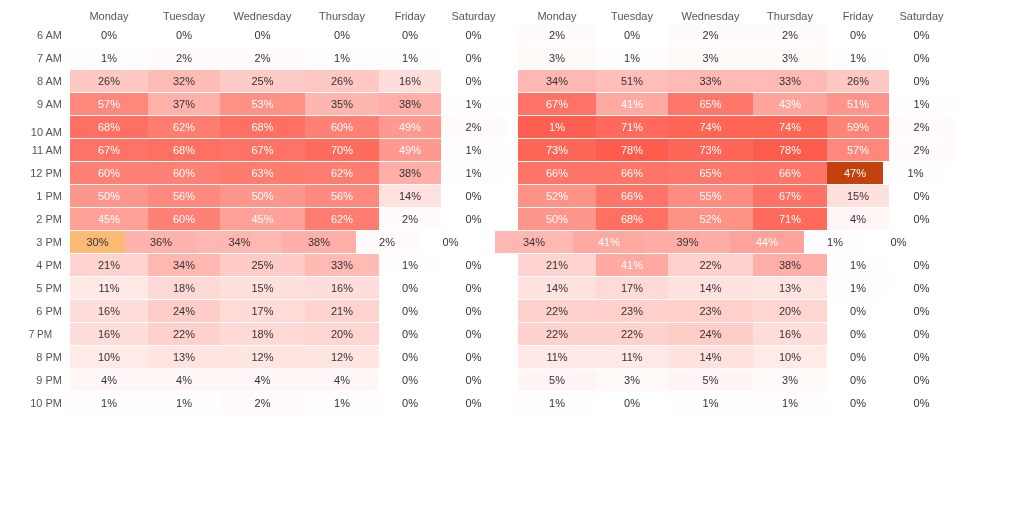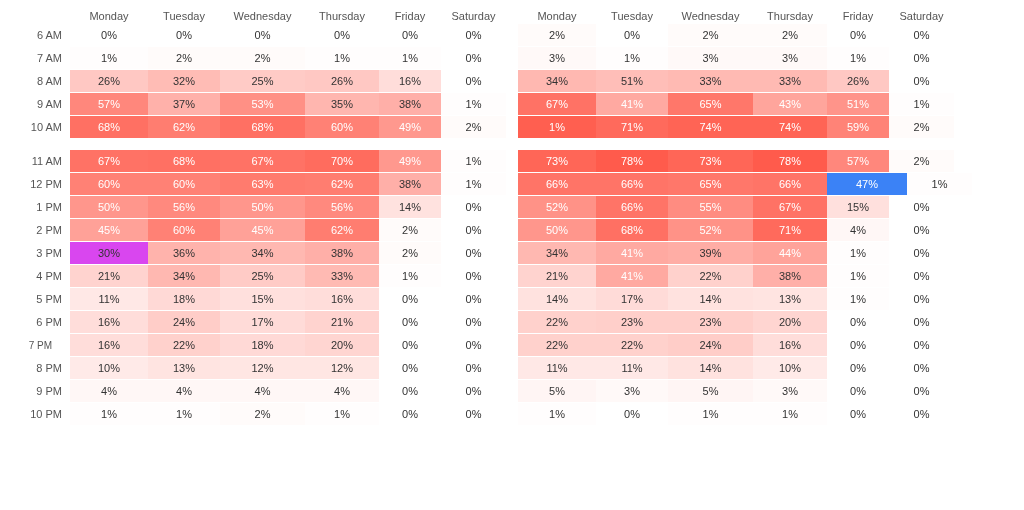--- a/index.html
+++ b/index.html
@@ -103,21 +103,21 @@
         <div style="width: 62px; text-align: center; font-size: 11px; background-color: rgb(255, 175, 168); color: rgb(51, 51, 51); padding: 3px 2px; line-height: 16px; flex-shrink: 0;">38%</div>
         <div style="width: 65px; text-align: center; font-size: 11px; background-color: rgb(255, 253, 253); color: rgb(51, 51, 51); padding: 3px 2px; line-height: 16px; flex-shrink: 0;">1%</div>
         <div style="width: 12px; flex-shrink: 0;"></div>
         <div style="width: 78px; text-align: center; font-size: 11px; background-color: rgb(255, 114, 101); color: rgb(255, 255, 255); padding: 3px 2px; line-height: 16px; flex-shrink: 0;">67%</div>
         <div style="width: 72px; text-align: center; font-size: 11px; background-color: rgb(255, 169, 161); color: rgb(255, 255, 255); padding: 3px 2px; line-height: 16px; flex-shrink: 0;">41%</div>
         <div style="width: 85px; text-align: center; font-size: 11px; background-color: rgb(255, 119, 106); color: rgb(255, 255, 255); padding: 3px 2px; line-height: 16px; flex-shrink: 0;">65%</div>
         <div style="width: 74px; text-align: center; font-size: 11px; background-color: rgb(255, 165, 156); color: rgb(255, 255, 255); padding: 3px 2px; line-height: 16px; flex-shrink: 0;">43%</div>
         <div style="width: 62px; text-align: center; font-size: 11px; background-color: rgb(255, 148, 138); color: rgb(255, 255, 255); padding: 3px 2px; line-height: 16px; flex-shrink: 0;">51%</div>
         <div style="width: 65px; text-align: center; font-size: 11px; background-color: rgb(255, 253, 253); color: rgb(51, 51, 51); padding: 3px 2px; line-height: 16px; flex-shrink: 0;">1%</div>
       </div>
-      <div style="display: flex; align-items: center; margin-bottom: 12px;">
+      <div style="display: flex; align-items: flex-end; margin-bottom: 1px;">
         <div style="width: 55px; text-align: right; padding-right: 8px; font-size: 11px; color: rgb(85, 85, 85); display: flex; align-items: center; justify-content: flex-end; flex-shrink: 0;">10 AM</div>
         <div style="width: 78px; text-align: center; font-size: 11px; background-color: rgb(255, 112, 99); color: rgb(255, 255, 255); padding: 3px 2px; line-height: 16px; flex-shrink: 0;">68%</div>
         <div style="width: 72px; text-align: center; font-size: 11px; background-color: rgb(255, 125, 112); color: rgb(255, 255, 255); padding: 3px 2px; line-height: 16px; flex-shrink: 0;">62%</div>
         <div style="width: 85px; text-align: center; font-size: 11px; background-color: rgb(255, 112, 99); color: rgb(255, 255, 255); padding: 3px 2px; line-height: 16px; flex-shrink: 0;">68%</div>
         <div style="width: 74px; text-align: center; font-size: 11px; background-color: rgb(255, 129, 117); color: rgb(255, 255, 255); padding: 3px 2px; line-height: 16px; flex-shrink: 0;">60%</div>
         <div style="width: 62px; text-align: center; font-size: 11px; background-color: rgb(255, 152, 142); color: rgb(255, 255, 255); padding: 3px 2px; line-height: 16px; flex-shrink: 0;">49%</div>
         <div style="width: 65px; text-align: center; font-size: 11px; background-color: rgb(255, 251, 250); color: rgb(51, 51, 51); padding: 3px 2px; line-height: 16px; flex-shrink: 0;">2%</div>
         <div style="width: 12px; flex-shrink: 0;"></div>
         <div style="width: 78px; text-align: center; font-size: 11px; background-color: rgb(255, 95, 80); color: rgb(255, 255, 255); padding: 3px 2px; line-height: 16px; flex-shrink: 0;">1%</div>
         <div style="width: 72px; text-align: center; font-size: 11px; background-color: rgb(255, 106, 92); color: rgb(255, 255, 255); padding: 3px 2px; line-height: 16px; flex-shrink: 0;">71%</div>
@@ -148,21 +148,21 @@
         <div style="width: 72px; text-align: center; font-size: 11px; background-color: rgb(255, 129, 117); color: rgb(255, 255, 255); padding: 3px 2px; line-height: 16px; flex-shrink: 0;">60%</div>
         <div style="width: 85px; text-align: center; font-size: 11px; background-color: rgb(255, 123, 110); color: rgb(255, 255, 255); padding: 3px 2px; line-height: 16px; flex-shrink: 0;">63%</div>
         <div style="width: 74px; text-align: center; font-size: 11px; background-color: rgb(255, 125, 112); color: rgb(255, 255, 255); padding: 3px 2px; line-height: 16px; flex-shrink: 0;">62%</div>
         <div style="width: 62px; text-align: center; font-size: 11px; background-color: rgb(255, 175, 168); color: rgb(51, 51, 51); padding: 3px 2px; line-height: 16px; flex-shrink: 0;">38%</div>
         <div style="width: 65px; text-align: center; font-size: 11px; background-color: rgb(255, 253, 253); color: rgb(51, 51, 51); padding: 3px 2px; line-height: 16px; flex-shrink: 0;">1%</div>
         <div style="width: 12px; flex-shrink: 0;"></div>
         <div style="width: 78px; text-align: center; font-size: 11px; background-color: rgb(255, 116, 103); color: rgb(255, 255, 255); padding: 3px 2px; line-height: 16px; flex-shrink: 0;">66%</div>
         <div style="width: 72px; text-align: center; font-size: 11px; background-color: rgb(255, 116, 103); color: rgb(255, 255, 255); padding: 3px 2px; line-height: 16px; flex-shrink: 0;">66%</div>
         <div style="width: 85px; text-align: center; font-size: 11px; background-color: rgb(255, 119, 106); color: rgb(255, 255, 255); padding: 3px 2px; line-height: 16px; flex-shrink: 0;">65%</div>
         <div style="width: 74px; text-align: center; font-size: 11px; background-color: rgb(255, 116, 103); color: rgb(255, 255, 255); padding: 3px 2px; line-height: 16px; flex-shrink: 0;">66%</div>
-        <div style="width: 80px; text-align: center; font-size: 11px; background-color: #3b82f6; color: rgb(255, 255, 255); padding: 3px 2px; line-height: 16px; flex-shrink: 0;">47%</div>
+        <div style="width: 56px; text-align: center; font-size: 11px; background-color: #c2410c; color: rgb(255, 255, 255); padding: 3px 2px; line-height: 16px; flex-shrink: 0;">47%</div>
         <div style="width: 65px; text-align: center; font-size: 11px; background-color: rgb(255, 253, 253); color: rgb(51, 51, 51); padding: 3px 2px; line-height: 16px; flex-shrink: 0;">1%</div>
       </div>
       <div style="display: flex; align-items: stretch; margin-bottom: 1px;">
         <div style="width: 55px; text-align: right; padding-right: 8px; font-size: 11px; color: rgb(85, 85, 85); display: flex; align-items: center; justify-content: flex-end; flex-shrink: 0;">1 PM</div>
         <div style="width: 78px; text-align: center; font-size: 11px; background-color: rgb(255, 150, 140); color: rgb(255, 255, 255); padding: 3px 2px; line-height: 16px; flex-shrink: 0;">50%</div>
         <div style="width: 72px; text-align: center; font-size: 11px; background-color: rgb(255, 137, 126); color: rgb(255, 255, 255); padding: 3px 2px; line-height: 16px; flex-shrink: 0;">56%</div>
         <div style="width: 85px; text-align: center; font-size: 11px; background-color: rgb(255, 150, 140); color: rgb(255, 255, 255); padding: 3px 2px; line-height: 16px; flex-shrink: 0;">50%</div>
         <div style="width: 74px; text-align: center; font-size: 11px; background-color: rgb(255, 137, 126); color: rgb(255, 255, 255); padding: 3px 2px; line-height: 16px; flex-shrink: 0;">56%</div>
         <div style="width: 62px; text-align: center; font-size: 11px; background-color: rgb(255, 226, 223); color: rgb(51, 51, 51); padding: 3px 2px; line-height: 16px; flex-shrink: 0;">14%</div>
         <div style="width: 65px; text-align: center; font-size: 11px; background-color: rgb(255, 255, 255); color: rgb(51, 51, 51); padding: 3px 2px; line-height: 16px; flex-shrink: 0;">0%</div>
@@ -185,21 +185,21 @@
         <div style="width: 12px; flex-shrink: 0;"></div>
         <div style="width: 78px; text-align: center; font-size: 11px; background-color: rgb(255, 150, 140); color: rgb(255, 255, 255); padding: 3px 2px; line-height: 16px; flex-shrink: 0;">50%</div>
         <div style="width: 72px; text-align: center; font-size: 11px; background-color: rgb(255, 112, 99); color: rgb(255, 255, 255); padding: 3px 2px; line-height: 16px; flex-shrink: 0;">68%</div>
         <div style="width: 85px; text-align: center; font-size: 11px; background-color: rgb(255, 146, 135); color: rgb(255, 255, 255); padding: 3px 2px; line-height: 16px; flex-shrink: 0;">52%</div>
         <div style="width: 74px; text-align: center; font-size: 11px; background-color: rgb(255, 106, 92); color: rgb(255, 255, 255); padding: 3px 2px; line-height: 16px; flex-shrink: 0;">71%</div>
         <div style="width: 62px; text-align: center; font-size: 11px; background-color: rgb(255, 247, 246); color: rgb(51, 51, 51); padding: 3px 2px; line-height: 16px; flex-shrink: 0;">4%</div>
         <div style="width: 65px; text-align: center; font-size: 11px; background-color: rgb(255, 255, 255); color: rgb(51, 51, 51); padding: 3px 2px; line-height: 16px; flex-shrink: 0;">0%</div>
       </div>
       <div style="display: flex; align-items: stretch; margin-bottom: 1px;">
         <div style="width: 55px; text-align: right; padding-right: 8px; font-size: 11px; color: rgb(85, 85, 85); display: flex; align-items: center; justify-content: flex-end; flex-shrink: 0;">3 PM</div>
-        <div style="width: 78px; text-align: center; font-size: 11px; background-color: #d946ef; color: rgb(51, 51, 51); padding: 3px 10px; line-height: 16px; flex-shrink: 0;">30%</div>
+        <div style="width: 55px; text-align: center; font-size: 11px; background-color: #fdba74; color: rgb(51, 51, 51); padding: 3px 10px; line-height: 16px; flex-shrink: 0;">30%</div>
         <div style="width: 72px; text-align: center; font-size: 11px; background-color: rgb(255, 179, 172); color: rgb(51, 51, 51); padding: 3px 2px; line-height: 16px; flex-shrink: 0;">36%</div>
         <div style="width: 85px; text-align: center; font-size: 11px; background-color: rgb(255, 184, 177); color: rgb(51, 51, 51); padding: 3px 2px; line-height: 16px; flex-shrink: 0;">34%</div>
         <div style="width: 74px; text-align: center; font-size: 11px; background-color: rgb(255, 175, 168); color: rgb(51, 51, 51); padding: 3px 2px; line-height: 16px; flex-shrink: 0;">38%</div>
         <div style="width: 62px; text-align: center; font-size: 11px; background-color: rgb(255, 251, 250); color: rgb(51, 51, 51); padding: 3px 2px; line-height: 16px; flex-shrink: 0;">2%</div>
         <div style="width: 65px; text-align: center; font-size: 11px; background-color: rgb(255, 255, 255); color: rgb(51, 51, 51); padding: 3px 2px; line-height: 16px; flex-shrink: 0;">0%</div>
         <div style="width: 12px; flex-shrink: 0;"></div>
         <div style="width: 78px; text-align: center; font-size: 11px; background-color: rgb(255, 184, 177); color: rgb(51, 51, 51); padding: 3px 2px; line-height: 16px; flex-shrink: 0;">34%</div>
         <div style="width: 72px; text-align: center; font-size: 11px; background-color: rgb(255, 169, 161); color: rgb(255, 255, 255); padding: 3px 2px; line-height: 16px; flex-shrink: 0;">41%</div>
         <div style="width: 85px; text-align: center; font-size: 11px; background-color: rgb(255, 173, 165); color: rgb(51, 51, 51); padding: 3px 2px; line-height: 16px; flex-shrink: 0;">39%</div>
         <div style="width: 74px; text-align: center; font-size: 11px; background-color: rgb(255, 163, 154); color: rgb(255, 255, 255); padding: 3px 2px; line-height: 16px; flex-shrink: 0;">44%</div>

